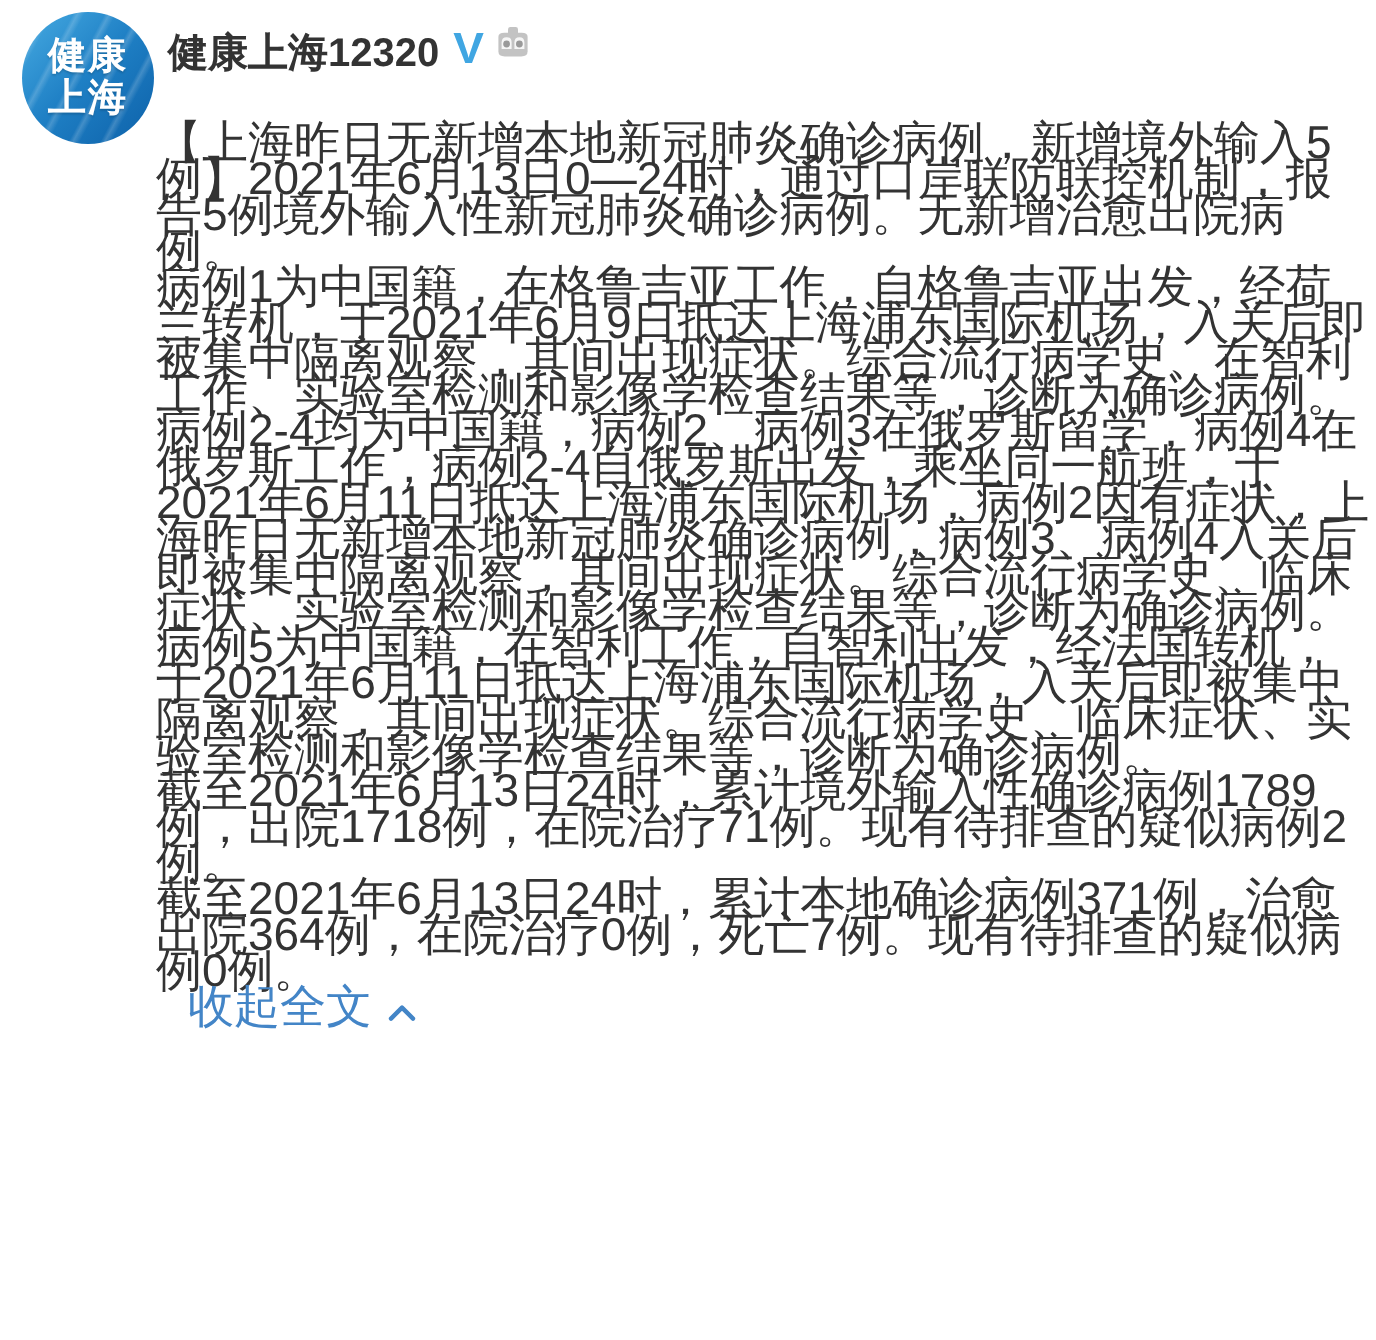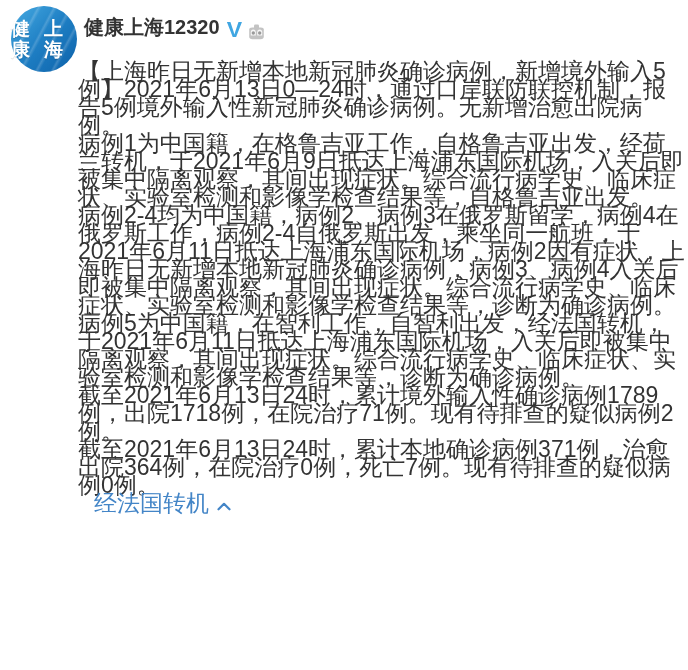--- a/index.html
+++ b/index.html
@@ -23,42 +23,42 @@
     width: 66px;
     height: 66px;
     border-radius: 50%;
     background:
       repeating-linear-gradient(118deg,
         rgba(255,255,255,0.00) 0px, rgba(255,255,255,0.00) 9px,
         rgba(255,255,255,0.18) 11px, rgba(255,255,255,0.00) 14px),
       linear-gradient(135deg, #47abe2 0%, #1f80c5 48%, #0d61a9 100%);
     color: #ffffff;
     display: flex;
-    flex-direction: row;
+    flex-direction: column;
     align-items: center;
     justify-content: center;
     cursor: pointer;
     box-sizing: border-box;
   }
   .avatar-line {
     font-size: 19px;
     line-height: 21px;
     font-weight: bold;
     letter-spacing: 1px;
     text-shadow: 0 1px 1px rgba(0,0,0,0.15);
   }
   
   .header {
     position: absolute;
     left: 84px;
     top: 13px;
   }
   .username-row {
     display: flex;
-    align-items: flex-end;
+    align-items: flex-start;
     height: 28px;
   }
   .username {
     font-size: 20px;
     font-weight: bold;
     color: #333333;
     cursor: pointer;
   }
   .v-badge {
     margin-left: 7px;
@@ -128,28 +128,28 @@
           <path d="M10.2 11.5 L10.2 8.2 Q10.2 5.6 12.7 5.6 Q15.2 5.6 15.2 8.2 L15.2 11.5 Z" fill="#ffffff" opacity="0.85"></path>
           <circle cx="6.3" cy="9" r="1.7" fill="#9a9a9a"></circle>
           <circle cx="12.7" cy="9" r="1.7" fill="#9a9a9a"></circle>
         </svg>
       </span>
     </div>
   </div>
 
   <div class="body-text">
     <div class="para">【上海昨日无新增本地新冠肺炎确诊病例，新增境外输入5例】2021年6月13日0—24时，通过口岸联防联控机制，报告5例境外输入性新冠肺炎确诊病例。无新增治愈出院病例。</div>
-    <div class="para">病例1为中国籍，在格鲁吉亚工作，自格鲁吉亚出发，经荷兰转机，于2021年6月9日抵达上海浦东国际机场，入关后即被集中隔离观察，其间出现症状。综合流行病学史、临床症状、实验室检测和影像学检查结果等，自格鲁吉亚出发。</div>
+    <div class="para">病例1为中国籍，在格鲁吉亚工作，自格鲁吉亚出发，经荷兰转机，于2021年6月9日抵达上海浦东国际机场，入关后即被集中隔离观察，其间出现症状。综合流行病学史、在智利工作、实验室检测和影像学检查结果等，诊断为确诊病例。</div>
     <div class="para">病例2-4均为中国籍，病例2、病例3在俄罗斯留学，病例4在俄罗斯工作，病例2-4自俄罗斯出发，乘坐同一航班，于2021年6月11日抵达上海浦东国际机场，病例2因有症状，上海昨日无新增本地新冠肺炎确诊病例，病例3、病例4入关后即被集中隔离观察，其间出现症状。综合流行病学史、临床症状、实验室检测和影像学检查结果等，诊断为确诊病例。</div>
     <div class="para">病例5为中国籍，在智利工作，自智利出发，经法国转机，于2021年6月11日抵达上海浦东国际机场，入关后即被集中隔离观察，其间出现症状。综合流行病学史、临床症状、实验室检测和影像学检查结果等，诊断为确诊病例。</div>
     <div class="para">截至2021年6月13日24时，累计境外输入性确诊病例1789例，出院1718例，在院治疗71例。现有待排查的疑似病例2例。</div>
     <div class="para">截至2021年6月13日24时，累计本地确诊病例371例，治愈出院364例，在院治疗0例，死亡7例。现有待排查的疑似病例0例。</div>
     <div class="para">
       <span class="collapse">
-          <span>经法国转机</span>
+          <span>收起全文</span>
           <span class="chev">
         <svg width="14" height="9" viewBox="0 0 14 9" aria-hidden="true">
           <polyline points="1.5,7.3 7,1.8 12.5,7.3" fill="none" stroke="#4385c7" stroke-width="2.2" stroke-linecap="round" stroke-linejoin="round"></polyline>
         </svg>
       </span>
         </span>
     </div>
   </div>
 
 </div>

